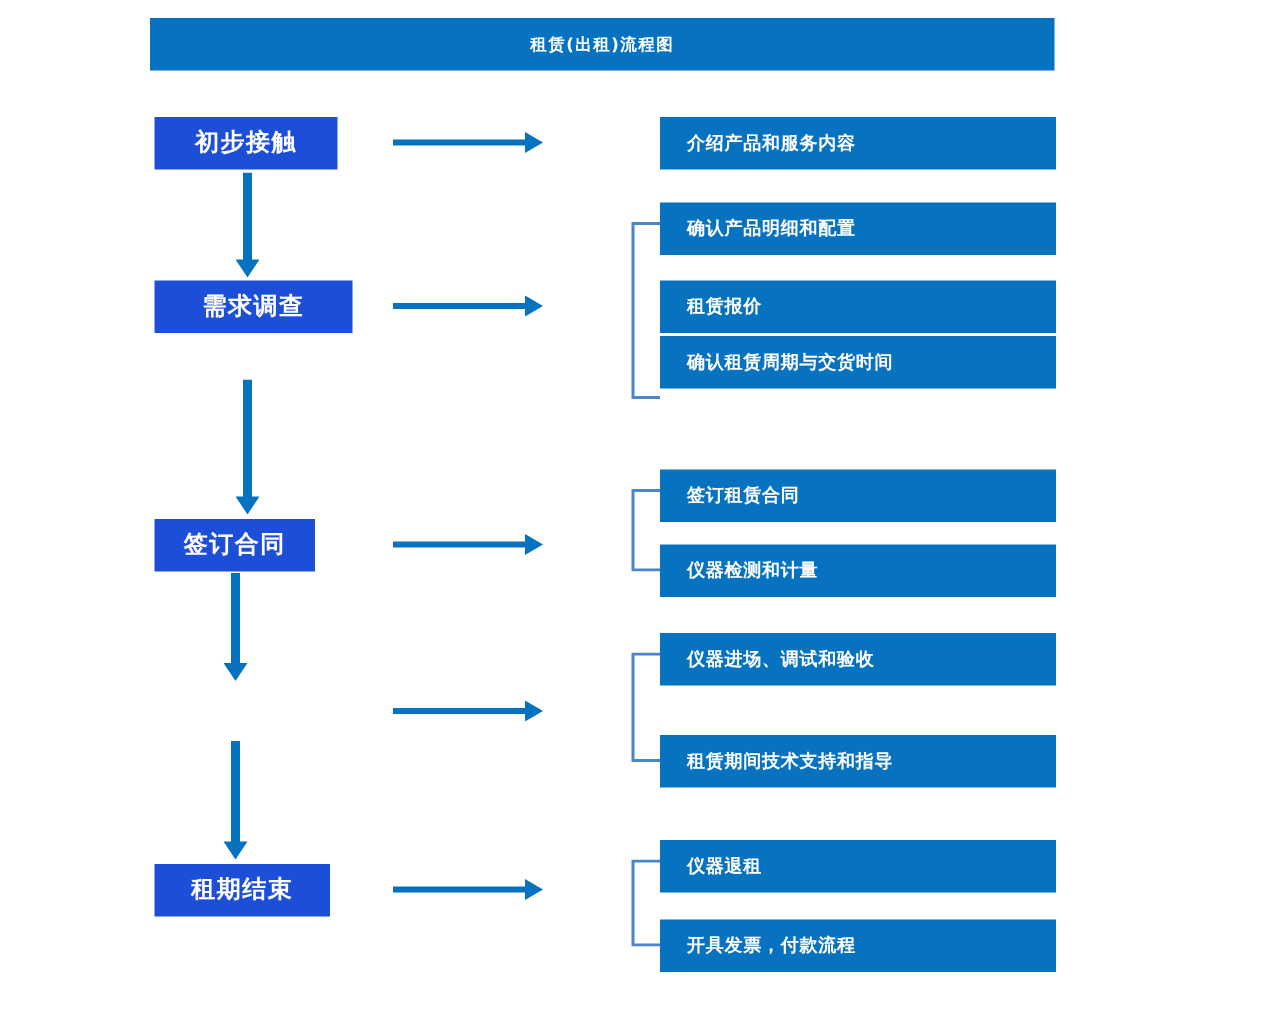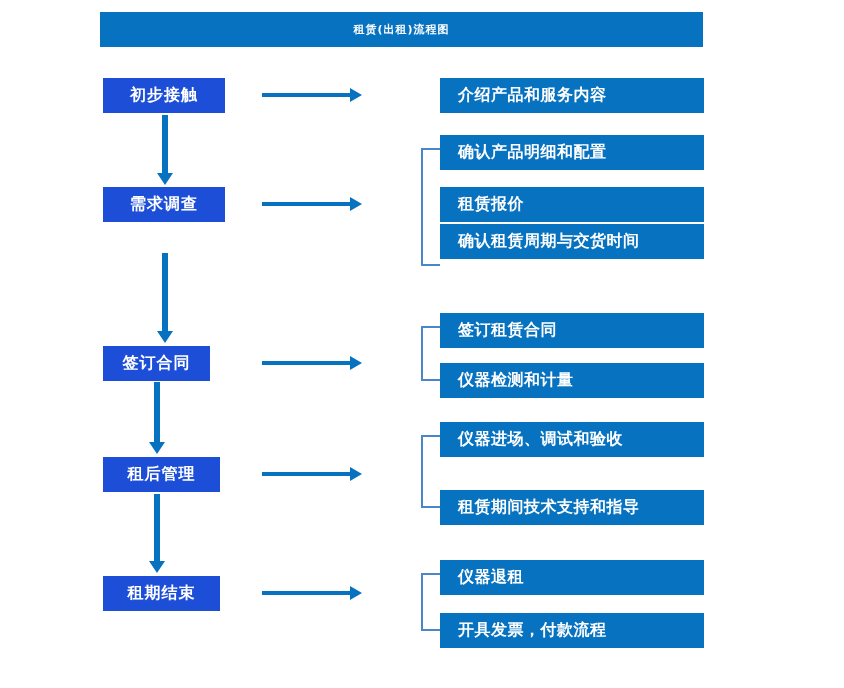--- a/index.html
+++ b/index.html
@@ -52,21 +52,21 @@
   }
 
   
   .detail-box {
     position: absolute;
     left: 440px;
     width: 264px;
     height: 35px;
     background: #0672c0;
     color: #ffffff;
-    font-size: 16px;
+    font-size: 12px;
     font-weight: bold;
     display: flex;
     align-items: center;
     justify-content: flex-start;
     padding-left: 18px;
     box-sizing: border-box;
     letter-spacing: 0.5px;
   }
 
   
@@ -84,23 +84,22 @@
   .arrow-right svg, .arrow-down svg, .bracket svg { display: block; }
 </style>
 </head>
 <body>
 
 <div id="canvas">
 
   <div class="title-bar">租赁(出租)流程图</div>
 
   <div class="stage-box" style="left:103px; top:78px; width:122px;">初步接触</div>
-  <div class="stage-box" style="left:103px; top:187px; width:122px;">需求调查</div>
+  <div class="stage-box" style="left:103px; top:187px; width:132px;">需求调查</div>
   <div class="stage-box" style="left:103px; top:346px; width:107px;">签订合同</div>
-  <div class="stage-box" style="left:103px; top:457px; width:117px;">租后管理</div>
   <div class="stage-box" style="left:103px; top:576px; width:117px;">租期结束</div>
 
   <div class="detail-box" style="top:78px;">介绍产品和服务内容</div>
   <div class="detail-box" style="top:135px;">确认产品明细和配置</div>
   <div class="detail-box" style="top:187px;">租赁报价</div>
   <div class="detail-box" style="top:224px;">确认租赁周期与交货时间</div>
   <div class="detail-box" style="top:313px;">签订租赁合同</div>
   <div class="detail-box" style="top:363px;">仪器检测和计量</div>
   <div class="detail-box" style="top:422px;">仪器进场、调试和验收</div>
   <div class="detail-box" style="top:490px;">租赁期间技术支持和指导</div>

